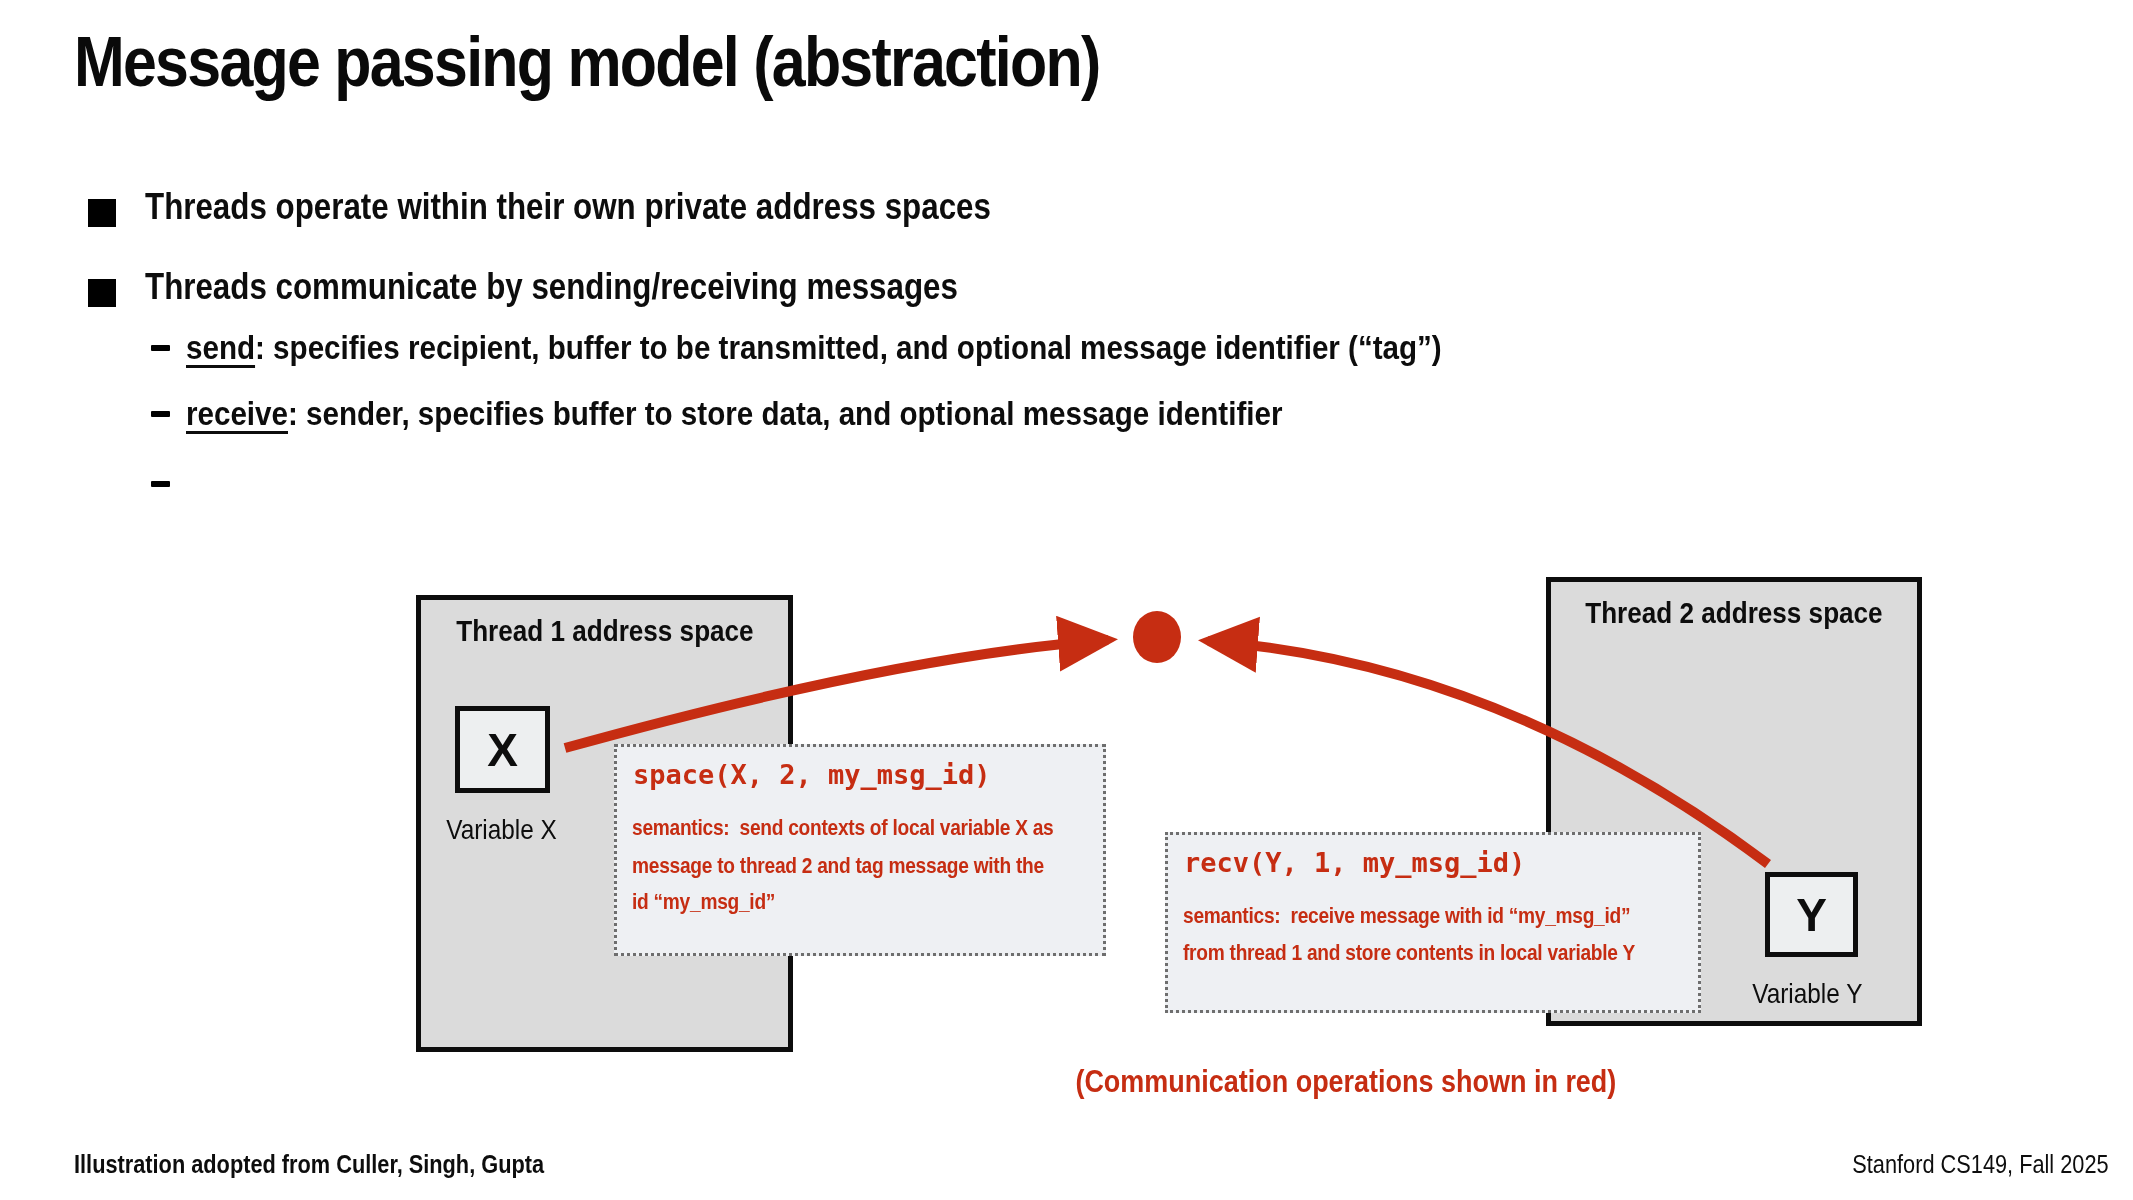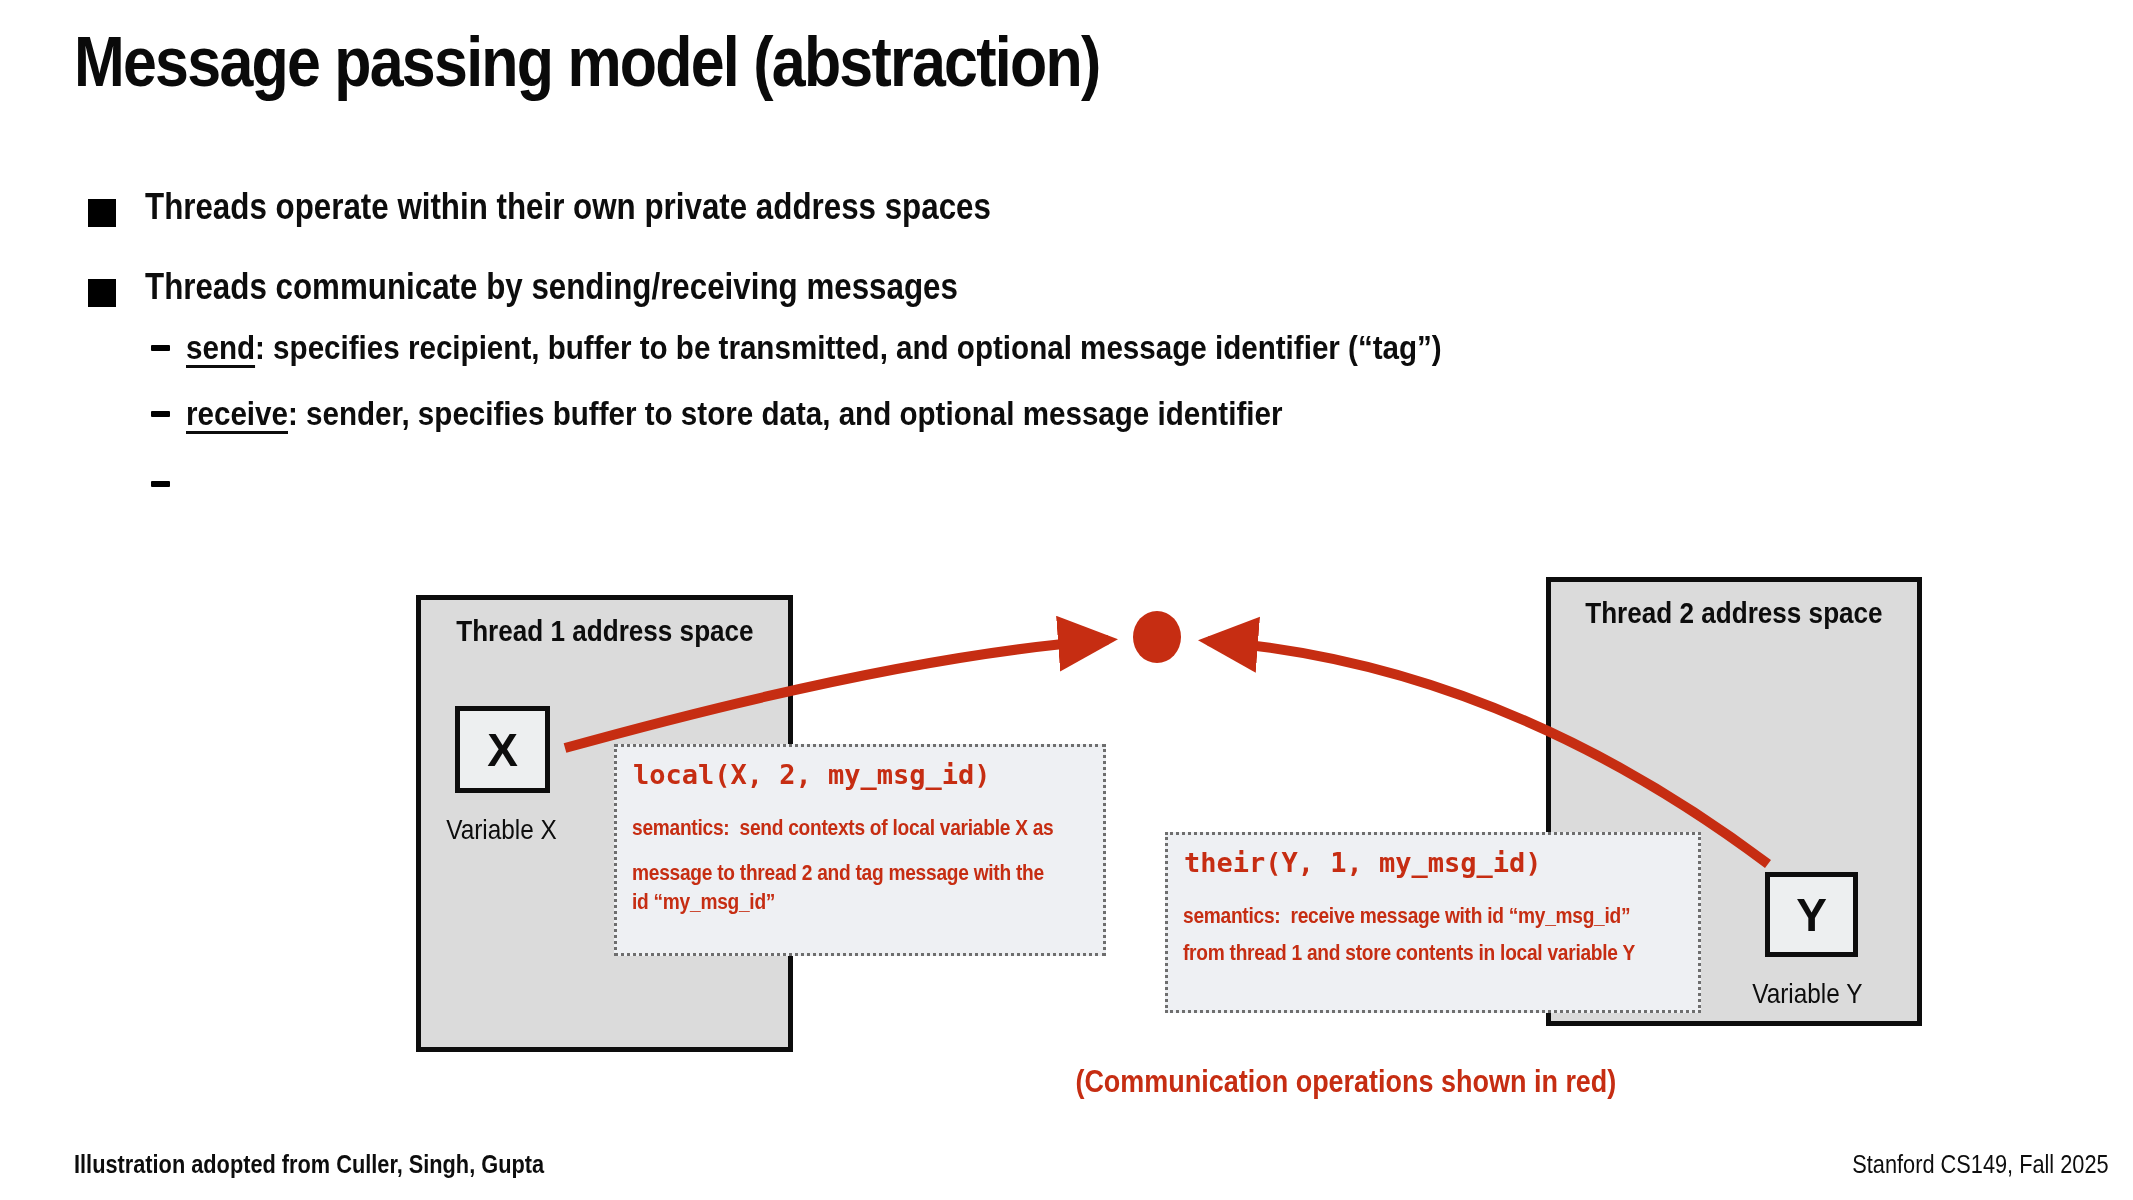--- a/index.html
+++ b/index.html
@@ -101,28 +101,28 @@
       <marker id="ah" markerUnits="strokeWidth" markerWidth="6.5" markerHeight="5.8" refX="5.0" refY="2.8" orient="auto">
         <path d="M0,0 L6,2.8 L0,5.6 z" fill="var(--red,#c62d12)"></path>
       </marker>
     </defs>
     <path d="M 565 748 Q 900 655 1108 640" fill="none" stroke="var(--red,#c62d12)" stroke-width="10" marker-end="url(#ah)"></path>
     <path d="M 1768 864 Q 1500 663 1208 641" fill="none" stroke="var(--red,#c62d12)" stroke-width="10" marker-end="url(#ah)"></path>
     <ellipse cx="1157" cy="637" rx="24" ry="26" fill="var(--red,#c62d12)"></ellipse>
   </svg>
 
   <div class="abs codebox" style="left:614px; top:744px; width:486px; height:206px;">
-    <div class="codeline">local(X, 2, my_msg_id)</div>
+    <div class="codeline">space(X, 2, my_msg_id)</div>
     <div class="semline" style="top:62px;"><span class="cx">semantics:  send contexts of local variable X as</span></div>
-    <div class="semline" style="top:107px;"><span class="cx">message to thread 2 and tag message with the</span></div>
+    <div class="semline" style="top:100px;"><span class="cx">message to thread 2 and tag message with the</span></div>
     <div class="semline" style="top:136px;"><span class="cx">id “my_msg_id”</span></div>
   </div>
 
   <div class="abs codebox" style="left:1165px; top:832px; width:530px; height:175px;">
-    <div class="codeline">their(Y, 1, my_msg_id)</div>
+    <div class="codeline">recv(Y, 1, my_msg_id)</div>
     <div class="semline" style="top:62px;"><span class="cx">semantics:  receive message with id “my_msg_id”</span></div>
     <div class="semline" style="top:99px;"><span class="cx">from thread 1 and store contents in local variable Y</span></div>
   </div>
 
   <div class="abs footL"><span class="cx">Illustration adopted from Culler, Singh, Gupta</span></div>
 
   <div class="abs rednote"><span class="cxc">(Communication operations shown in red)</span></div>
   <div class="abs footR"><span class="cxr">Stanford CS149, Fall 2025</span></div>
 
 </div>

